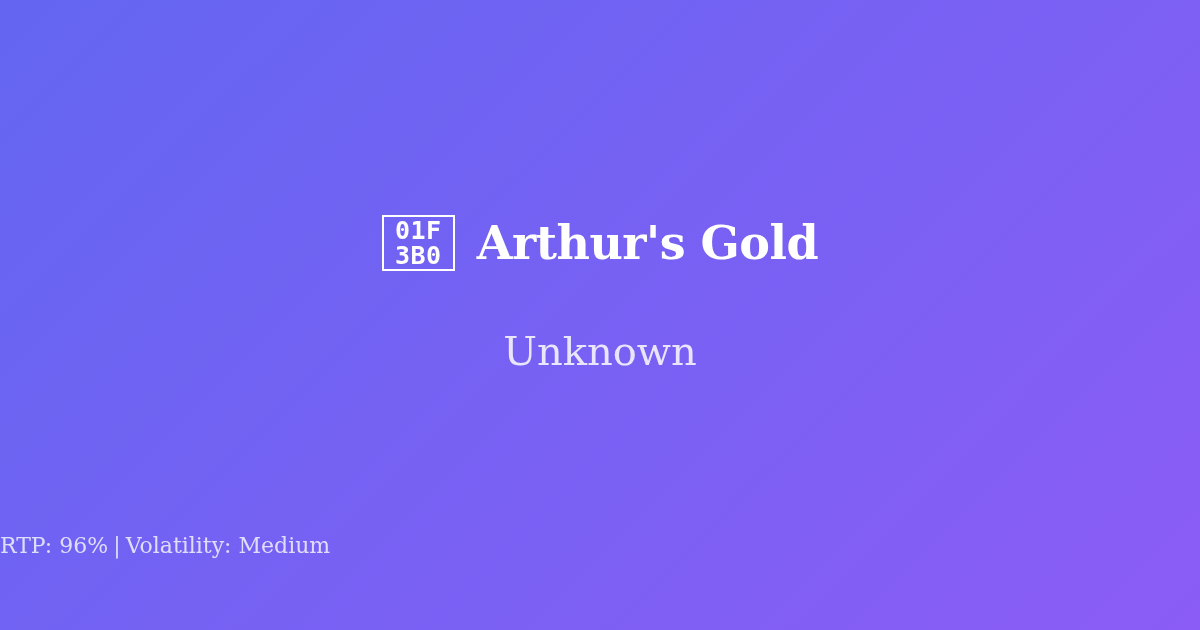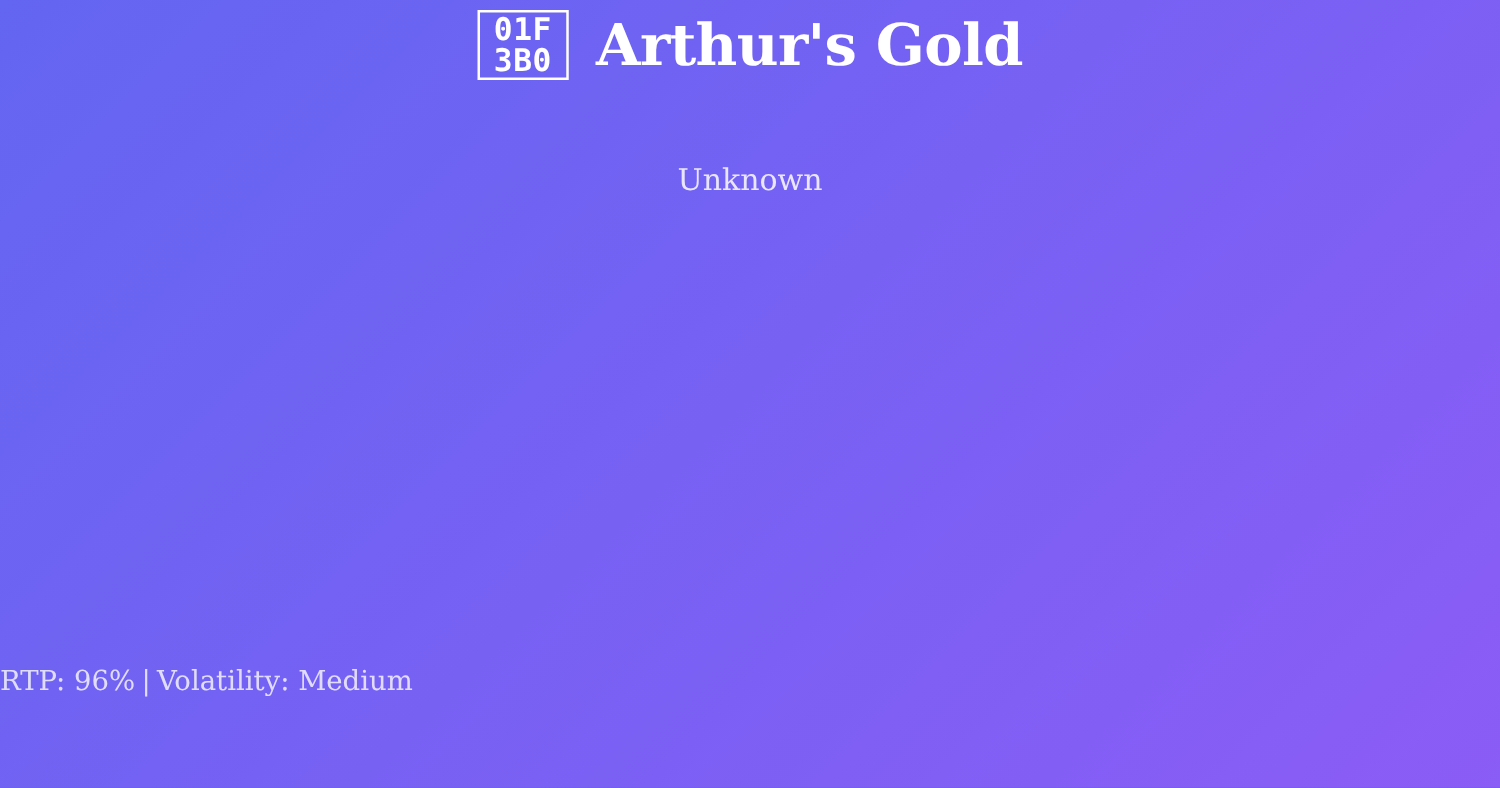--- a/index.html
+++ b/index.html
@@ -26,21 +26,21 @@
   
   .center-stack {
     position: absolute;
     left: 0;
     top: 0;
     width: 1200px;
     height: 630px;
     display: flex;
     flex-direction: column;
     align-items: center;
-    justify-content: flex-start;
+    justify-content: center;
     padding-bottom: 52px;
   }
 
   
   .title-row {
     display: flex;
     align-items: center;
     justify-content: center;
     gap: 22px;
     white-space: nowrap;
@@ -73,21 +73,21 @@
     line-height: 72px;
     color: #ffffff;
     letter-spacing: -0.5px;
   }
 
   
   .provider {
     margin-top: 52px;
     font-family: "DejaVu Serif", "Liberation Serif", serif;
     font-weight: 400;
-    font-size: 24px;
+    font-size: 40px;
     line-height: 40px;
     color: rgba(255,255,255,0.84);
     text-align: center;
   }
 
   
   .meta-line {
     position: absolute;
     left: 0;
     bottom: 70px;

